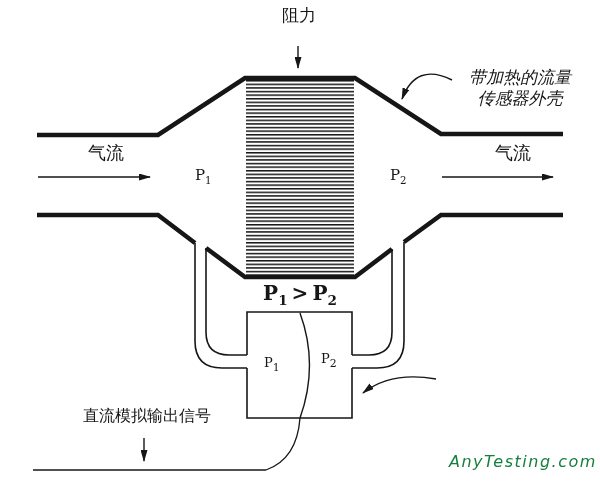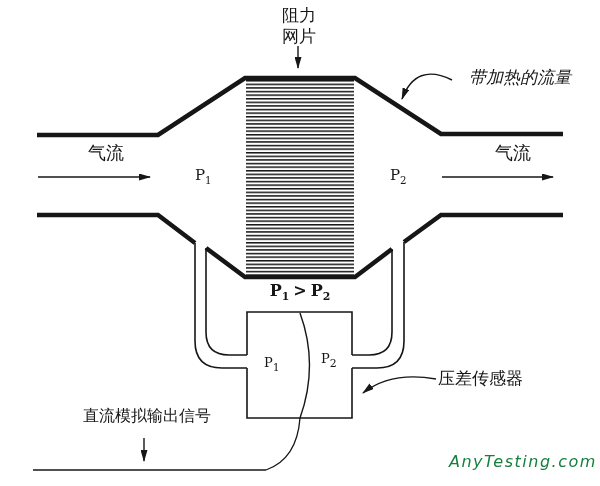--- a/index.html
+++ b/index.html
@@ -7,21 +7,21 @@
     position:relative;width:600px;height:486px;background:#ffffff;
     font-family:"DejaVu Serif","Liberation Serif",serif;
     color:#161616;overflow:hidden;border-radius:28px;
   }
   #drawing{position:absolute;left:0;top:0;width:600px;height:486px;}
   .lbl{position:absolute;white-space:pre;line-height:1.25;}
   .cn{font-family:"DejaVu Serif","Liberation Serif",serif;}
   .center{text-align:center;white-space:normal;}
   .plabel{font-size:15px;}
   .plabel sub, .rel sub{font-size:0.68em;}
-  .rel{font-weight:bold;font-size:16px;}
+  .rel{font-weight:bold;font-size:20px;}
   .rel .op{padding:0 4px;}
   .boxp{font-size:13px;}
   .wm-name{
     font-size:29px;font-weight:bold;letter-spacing:2px;color:#dadada;
     font-family:"DejaVu Sans","Liberation Sans",sans-serif;
   }
   .wm-url{
     font-size:16px;font-style:italic;letter-spacing:1.5px;color:#15803d;
     font-family:"DejaVu Sans","Liberation Sans",sans-serif;
   }
@@ -62,43 +62,42 @@
     <line x1="38" y1="177" x2="150" y2="177" stroke="#161616" stroke-width="1.4" marker-end="url(#arr)"></line>
     <line x1="442" y1="177" x2="553" y2="177" stroke="#161616" stroke-width="1.4" marker-end="url(#arr)"></line>
     <line x1="298" y1="46" x2="298" y2="68" stroke="#161616" stroke-width="1.4" marker-end="url(#arr)"></line>
     <line x1="144" y1="438" x2="144" y2="461" stroke="#161616" stroke-width="1.4" marker-end="url(#arr)"></line>
     <path d="M452,80 Q416,62 402,99" fill="none" stroke="#161616" stroke-width="1.4" marker-end="url(#arr)"></path>
     <path d="M436,379 Q391,371 363,393" fill="none" stroke="#161616" stroke-width="1.4" marker-end="url(#arr)"></path>
   </svg>
 
   <div class="lbl cn center" style="left:249px;top:5px;width:100px;font-size:17px;">
     <div>阻力</div>
-    <div>网片</div>
   </div>
 
   <div class="lbl cn center" style="left:442px;top:67px;width:156px;font-size:17px;font-style:italic;">
     <div>带加热的流量</div>
+    <div>传感器外壳</div>
   </div>
 
   <div class="lbl cn center" style="left:75px;top:142px;width:62px;font-size:18px;">气流</div>
 
   <div class="lbl cn center" style="left:482px;top:142px;width:62px;font-size:18px;">气流</div>
 
   <div class="lbl plabel" style="left:195px;top:166px;"><span>P</span><sub>1</sub></div>
 
   <div class="lbl plabel" style="left:390px;top:166px;"><span>P</span><sub>2</sub></div>
 
   <div class="lbl rel center" style="left:254px;top:281px;width:92px;">
     <span>P</span><sub>1</sub><span class="op">&gt;</span><span>P</span><sub>2</sub>
   </div>
 
   <div class="lbl boxp" style="left:264px;top:355px;"><span>P</span><sub>1</sub></div>
 
   <div class="lbl boxp" style="left:321px;top:351px;"><span>P</span><sub>2</sub></div>
 
-  <div class="lbl cn" style="left:438px;top:368px;font-size:17px;">压差传感器</div>
 
   <div class="lbl cn" style="left:83px;top:406px;font-size:16px;">直流模拟输出信号</div>
 
 
   <div class="lbl wm-url" style="left:449px;top:452px;">AnyTesting.com</div>
 
 </div>
 
 </body></html>

